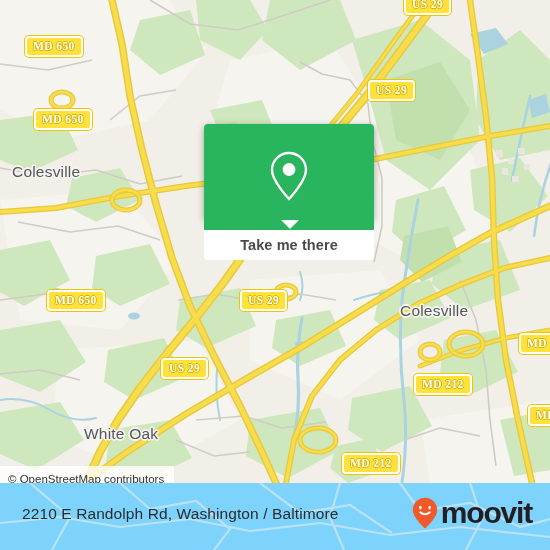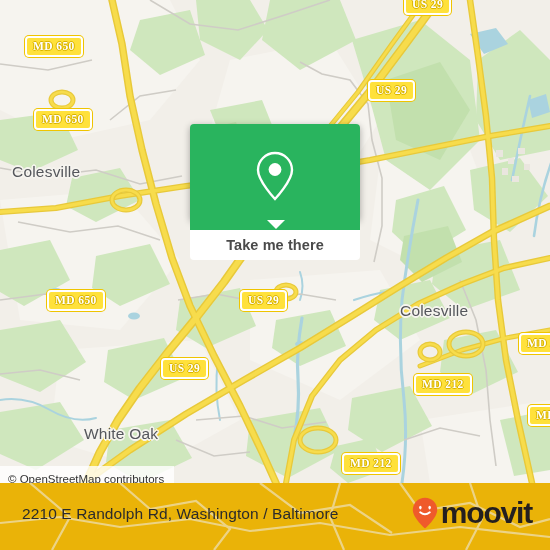--- a/index.html
+++ b/index.html
@@ -25,41 +25,41 @@
 
   
   .shield { position:absolute; background:#ffe13b; border:2px solid #ffffff;
     border-radius:4px; color:#ffffff; font-size:11.5px; font-weight:bold;
     letter-spacing:.4px; padding:2.5px 6px 3px 6px; line-height:1;
     box-shadow:0 0 0 1px #efc400; white-space:nowrap; }
   .shield span { display:block; text-shadow:
       -1px 0 #d9b400, 1px 0 #d9b400, 0 -1px #d9b400, 0 1px #d9b400; font-family: Liberation Serif, serif; }
 
   
-  #popup { position:absolute; left:190px; top:124px; width:170px; height:96px;
+  #popup { position:absolute; left:204px; top:124px; width:170px; height:96px;
     border-radius:4px; overflow:visible;
     box-shadow:0 2px 7px rgba(0,0,0,.33);font-weight:bold; }
   #popup-head { height:106px; background:#29b45e; border-radius:4px 4px 0 0;
     display:flex; align-items:center; justify-content:center; }
   #popup-pin { width:46px; height:52px; display:block; margin-top:-2px; }
   #popup-btn { height:30px; background:#ffffff; border-radius:0 0 4px 4px;
     display:flex; align-items:center; justify-content:center;
     color:#4a4a4a; font-size:14.5px; letter-spacing:.1px; cursor:pointer; }
   #popup-tail { position:absolute; left:77px; bottom:-9px; width:0; height:0;
     border-left:9px solid transparent; border-right:9px solid transparent;
     border-top:9px solid #ffffff; }
 
   
   #attrib { position:absolute; left:0; top:466px; height:17px;
     background:rgba(255,255,255,.80); color:#333; font-size:11.5px;
     padding:6px 10px 0 8px; line-height:15px; white-space:nowrap; }
 
   
   #footer { position:absolute; left:0; top:483px; width:550px; height:67px;
-    background:#eab308; overflow:hidden; }
+    background:#7dd3fc; overflow:hidden; }
   #footer-bg { position:absolute; left:0; top:0; width:550px; height:67px;
     opacity:.55; }
   #address { position:absolute; left:22px; top:22px; font-size:15.5px;
     color:#2b2b2b; letter-spacing:.1px; white-space:nowrap; }
   #brand { position:absolute; right:18px; top:14px; display:flex;
     align-items:center; gap:2px; }
   #brand-pin { width:26px; height:32px; display:block; }
   #brand-word { font-size:30px; font-weight:bold; color:#231f20;
     letter-spacing:-1.2px; line-height:32px; margin-left:1px;
     font-family:"Liberation Sans", sans-serif; }

